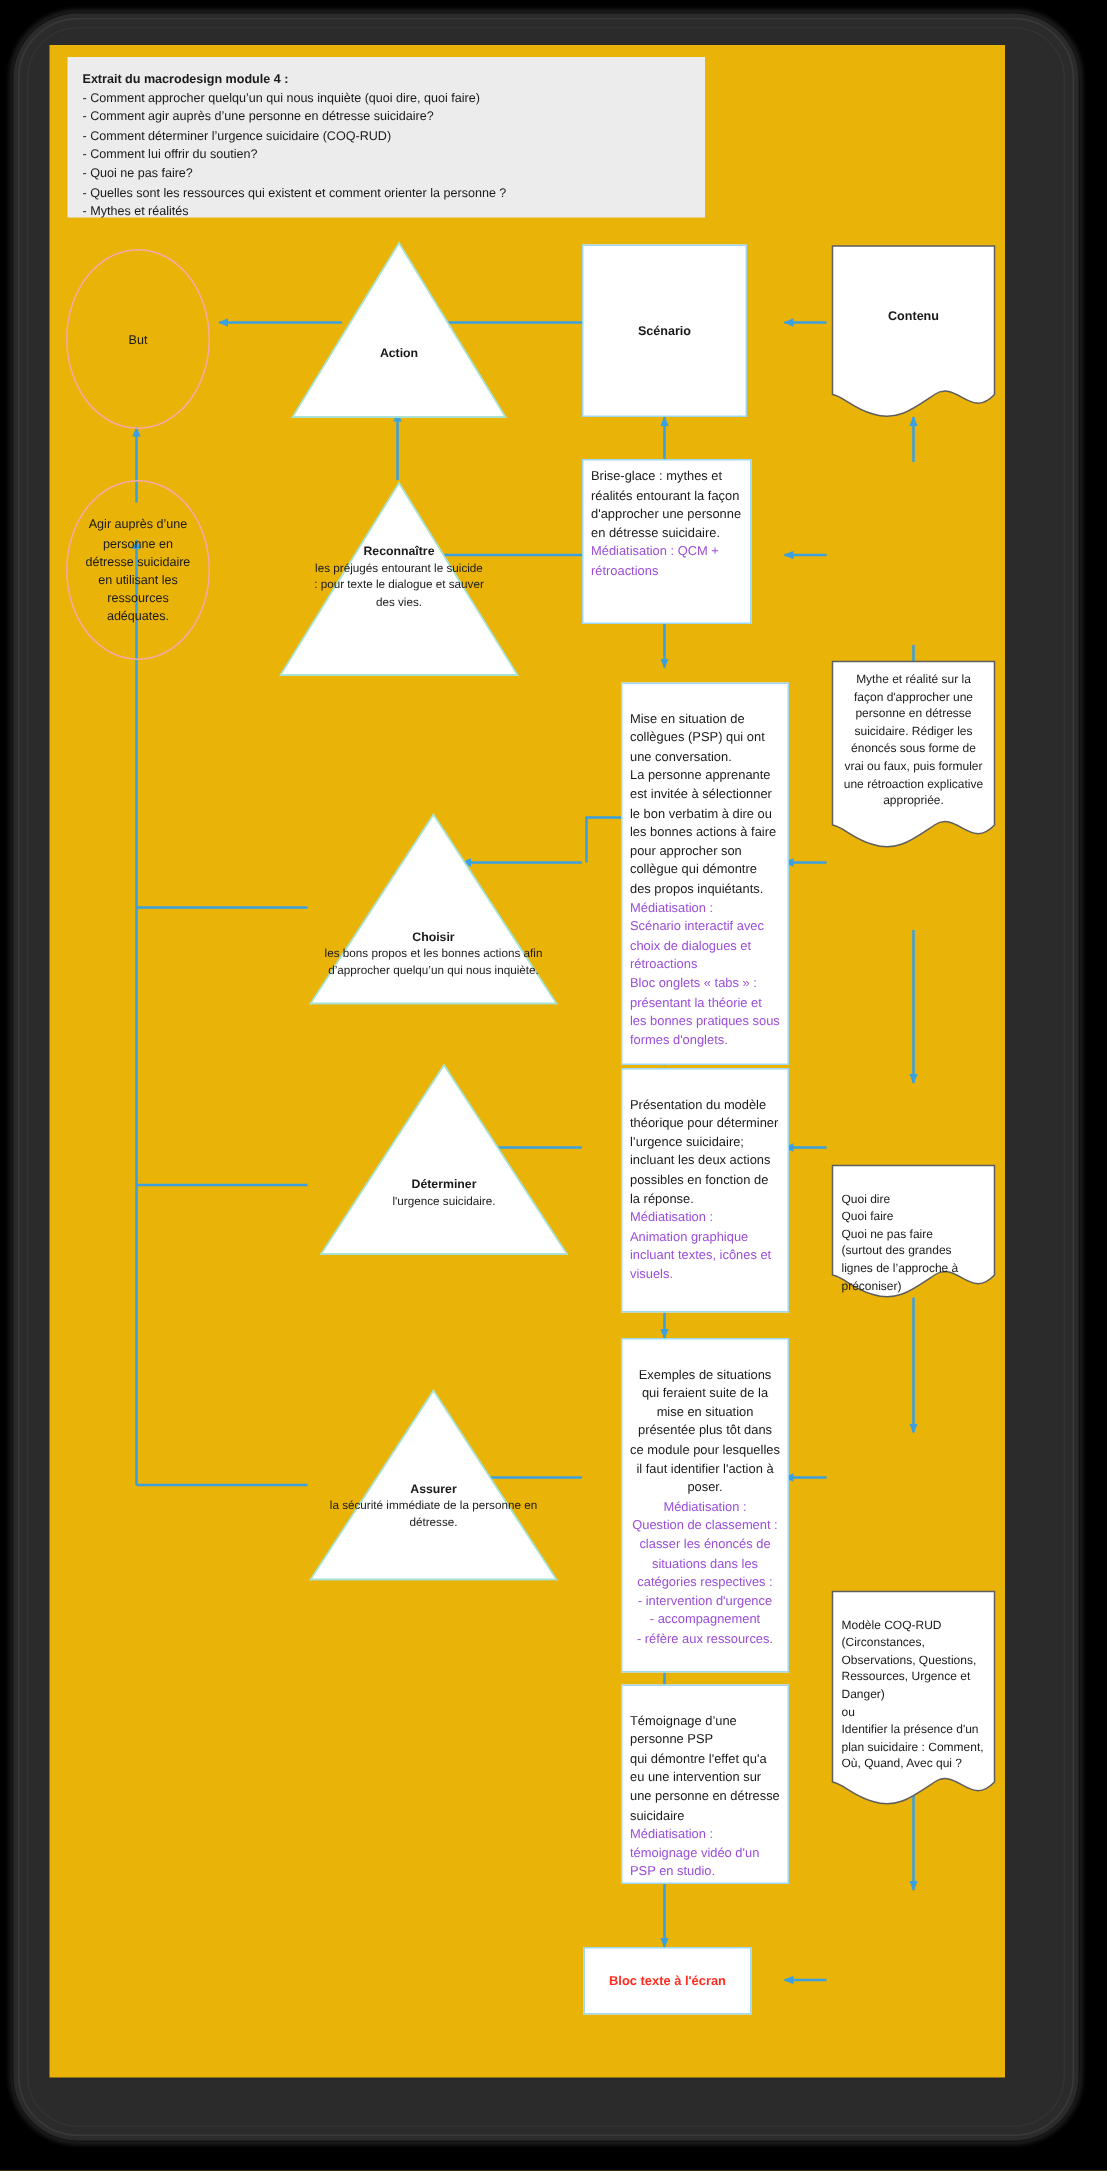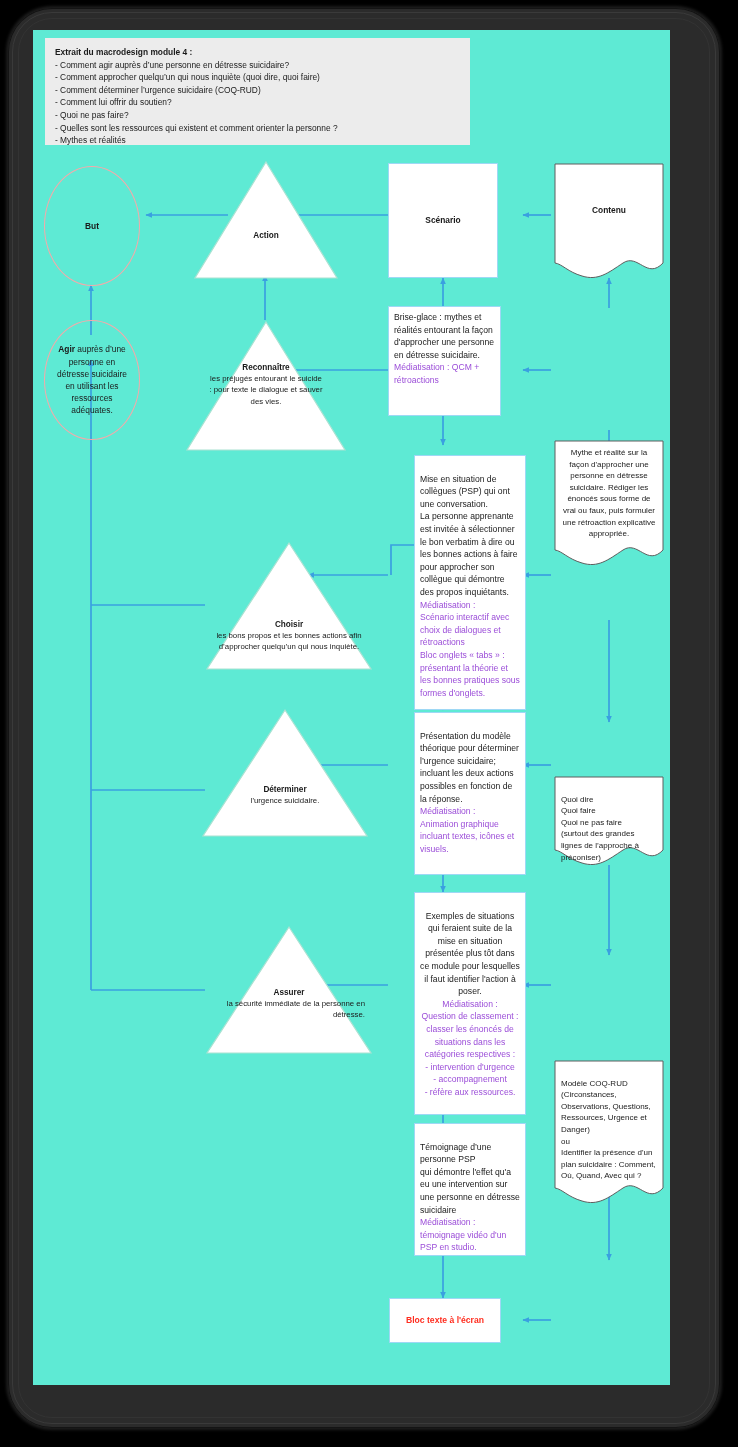--- a/index.html
+++ b/index.html
@@ -10,36 +10,36 @@
   #bezel{position:absolute;left:8px;top:8px;width:712px;height:1420px;
          border-radius:44px;background:#2b2b2b;
          box-shadow:0 0 0 1px #141414 inset, 0 0 3px 2px #1d1d1d;}
   #bezel:before{content:"";position:absolute;left:4px;top:4px;right:4px;bottom:4px;
          border-radius:40px;border:1px solid #3a3a3a;}
   #bezel:after{content:"";position:absolute;left:10px;top:10px;right:10px;bottom:10px;
          border-radius:34px;border:1px solid #333;}
 
   
   #page{position:absolute;left:33px;top:30px;width:637px;height:1355px;
-        background:#5eead4;overflow:hidden;}
+        background:#eab308;overflow:hidden;}
 
   
   #note{position:absolute;left:12px;top:8px;width:425px;height:107px;
         background:#ececec;padding:8px 10px;box-sizing:border-box;}
   #note .ttl{font-size:8.4px;font-weight:bold;color:#1a1a1a;line-height:12.6px;}
   #note .ln{font-size:8.4px;color:#1a1a1a;line-height:12.6px;white-space:nowrap;}
 
   
   .abs{position:absolute;box-sizing:border-box;}
 
   
   .ellipse{border:1.3px solid #f4aaaa;border-radius:50%;
            display:flex;align-items:center;justify-content:center;text-align:center;
            font-size:8.4px;color:#1a1a1a;line-height:12.2px;padding:0 12px;}
-  .ellipse b{font-weight:bold;}
+  .ellipse b{font-weight:normal;}
 
   .tri{position:absolute;}
   .tri svg{position:absolute;left:0;top:0;}
   .tri .lbl{position:absolute;left:0;width:100%;text-align:center;
             font-size:7.8px;color:#1a1a1a;line-height:11.2px;}
   .tri .lbl .hd{font-weight:bold;font-size:8.2px;}
 
   .box{border:1px solid #9ed8f5;background:#fff;font-size:8.6px;color:#1a1a1a;
        line-height:12.6px;padding:4px 5px;}
   .box.ctr{display:flex;align-items:center;justify-content:center;text-align:center;
@@ -115,31 +115,31 @@
       <path d="M58,575 L172,575"></path>
       <path d="M58,760 L172,760"></path>
       <path d="M58,960 L172,960"></path>
 
       <path d="M358,545 L358,515 L381,515"></path>
     </g>
   </svg>
 
   <div id="note">
     <div class="ttl">Extrait du macrodesign module 4 :</div>
+    <div class="ln">- Comment approcher quelqu’un qui nous inquiète (quoi dire, quoi faire)</div>
     <div class="ln">- Comment agir auprès d’une personne en détresse suicidaire?</div>
-    <div class="ln">- Comment approcher quelqu’un qui nous inquiète (quoi dire, quoi faire)</div>
     <div class="ln">- Comment déterminer l’urgence suicidaire (COQ-RUD)</div>
     <div class="ln">- Comment lui offrir du soutien?</div>
     <div class="ln">- Quoi ne pas faire?</div>
     <div class="ln">- Quelles sont les ressources qui existent et comment orienter la personne ?</div>
     <div class="ln">- Mythes et réalités</div>
   </div>
 
   <div class="abs ellipse" style="left:11px;top:136px;width:96px;height:120px;">
-    <span style="font-weight:bold;text-align:right;">But</span>
+    <span style="font-weight:normal;text-align:right;">But</span>
   </div>
 
   <div class="tri" style="left:160px;top:130px;width:146px;height:120px;">
     <svg width="146" height="120">
       <polygon points="73,2 144,118 2,118" fill="#fff" stroke="#a9e2d2" stroke-width="1.2"></polygon>
     </svg>
     <div class="lbl" style="top:70px;">
       <span class="hd">Action</span>
     </div>
   </div>
@@ -210,21 +210,21 @@
       <path d="M1,1 H109 V74 C93,91 84,64 69,74 C54,84 44,92 28,87 C14,83 8,75 1,74 Z" fill="#fff" stroke="#5e5e5e" stroke-width="1"></path>
     </svg>
     <div class="dtxt" style="padding-top:6px;white-space:pre-line;">
       <span>Quoi dire
 Quoi faire
 Quoi ne pas faire
 (surtout des grandes lignes de l’approche à préconiser)</span>
     </div>
   </div>
 
-  <div class="tri" style="left:168px;top:678px;width:168px;height:130px;">
+  <div class="tri" style="left:179px;top:678px;width:168px;height:130px;">
     <svg width="168" height="130">
       <polygon points="84,2 166,128 2,128" fill="#fff" stroke="#a9e2d2" stroke-width="1.2"></polygon>
     </svg>
     <div class="lbl" style="top:76px;">
       <span class="hd">Déterminer</span>
       <div style="padding:0 10px;">l'urgence suicidaire.</div>
     </div>
   </div>
 
   <div class="abs box" style="left:381px;top:682px;width:112px;height:163px;white-space:pre-line;">
@@ -244,21 +244,21 @@
 Identifier la présence d'un plan suicidaire : Comment, Où, Quand, Avec qui ?</span>
     </div>
   </div>
 
   <div class="tri" style="left:172px;top:895px;width:168px;height:130px;">
     <svg width="168" height="130">
       <polygon points="84,2 166,128 2,128" fill="#fff" stroke="#a9e2d2" stroke-width="1.2"></polygon>
     </svg>
     <div class="lbl" style="top:62px;">
       <span class="hd">Assurer</span>
-      <div style="padding:0 8px;text-align:right;">la sécurité immédiate de la personne en détresse.</div>
+      <div style="padding:0 8px;">la sécurité immédiate de la personne en détresse.</div>
     </div>
   </div>
 
   <div class="abs box" style="left:381px;top:862px;width:112px;height:223px;white-space:pre-line;text-align:center;">
     <span>Exemples de situations qui feraient suite de la mise en situation présentée plus tôt dans ce module pour lesquelles il faut identifier l'action à poser.</span>
     <span class="med">Médiatisation :
 Question de classement : classer les énoncés de situations dans les catégories respectives :
 - intervention d'urgence
 - accompagnement
 - réfère aux ressources.</span>

